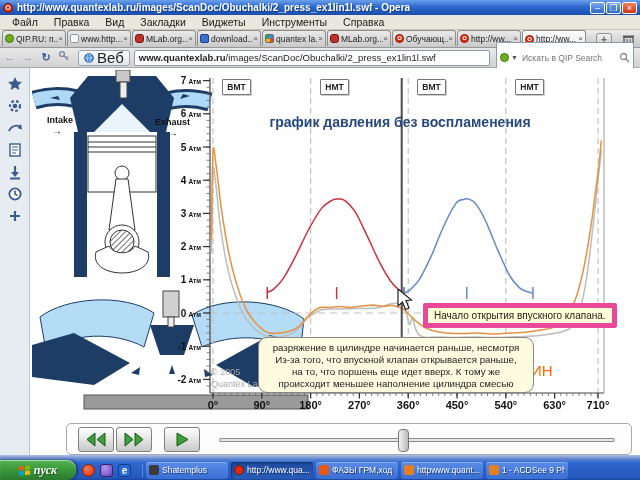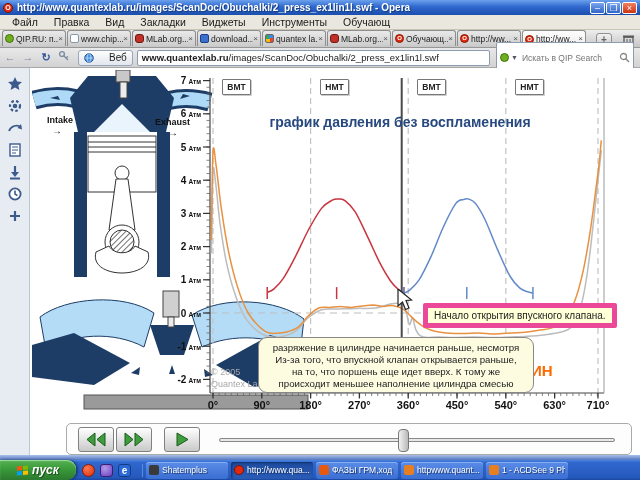--- a/index.html
+++ b/index.html
@@ -49,21 +49,21 @@
 
   
   #addressbar{position:absolute;left:0;top:48px;width:640px;height:20px;
     background:linear-gradient(180deg,#e9e9e9,#d2d2d2);border-bottom:1px solid #a8a8a8;
     display:flex;align-items:center;}
   .navbtn{width:16px;height:16px;margin-left:2px;text-align:center;font-size:11px;line-height:15px;
     color:#7d8ba2;font-weight:bold;flex:0 0 auto;}
   .navbtn.enabled{color:#35599c;}
   #web-btn{height:16px;margin-left:6px;padding:0 5px;border:1px solid #9aa6b8;border-radius:3px;
     background:linear-gradient(180deg,#fdfdfd,#e2e6ee);display:flex;align-items:center;flex:0 0 auto;}
-  #web-btn span{font-size:10px;color:#222;margin-left:15px;}
+  #web-btn span{font-size:15px;color:#222;margin-left:3px;}
   #url-field{height:16px;margin-left:4px;flex:1;background:#fff;border:1px solid #8d9bb0;border-radius:2px;
     font-size:9.5px;color:#222;padding:0 4px;display:flex;align-items:center;white-space:nowrap;overflow:hidden;}
   #url-domain{font-weight:bold;}
   #search-box{width:138px;height:32px;margin:0 6px 0 6px;background:#fff;border:1px solid #8d9bb0;border-radius:2px;
     display:flex;align-items:center;padding:0 3px;flex:0 0 auto;}
   #search-box input{flex:1;border:none;outline:none;font-size:8.5px;color:#999;width:80px;
     font-family:"Liberation Sans",sans-serif;background:transparent;}
   .qip-dot{width:9px;height:9px;border-radius:50%;background:#6fae1f;border:1px solid #41700a;flex:0 0 auto;}
   .dd-arrow{font-size:7px;color:#556;margin:0 2px;flex:0 0 auto;}
 
@@ -78,21 +78,21 @@
   .overlay{position:absolute;}
   .marker-box{position:absolute;top:79px;width:29px;height:16px;background:#fff;border:1px solid #777;
     box-shadow:1px 1px 0 #ccc;font-size:8.5px;font-weight:bold;color:#222;text-align:center;line-height:14px;border-radius:1px;}
   #chart-title1{top:114px;left:400px;transform:translateX(-50%);font-size:14px;font-weight:bold;white-space:nowrap;}
   #chart-title2{top:130px;left:401px;transform:translateX(-50%);font-size:15.5px;font-weight:bold;white-space:nowrap;letter-spacing:.2px;}
   #tooltip-small{top:303px;left:423px;background:#ffffd8;border:5px solid #ec4899;border-radius:2px;
     font-size:10px;color:#222;padding:2px 6px;white-space:nowrap;}
   #tooltip-large{top:337px;left:258px;width:276px;height:56px;background:#fdfbe0;border:1.5px solid #888;
     border-radius:9px;font-size:9.7px;color:#222;text-align:center;padding-top:4px;line-height:12px;}
   #copyright{top:366px;left:211px;font-size:9px;color:#a9a9a9;line-height:12px;}
-  #partial-orange{top:362px;left:531px;font-size:15px;font-weight:bold;color:#ff6a00;}
+  #partial-orange{top:362px;left:531px;font-size:15px;font-weight:normal;color:#ff6a00;}
   #intake-label{top:115px;left:47px;font-size:9px;font-weight:bold;color:#111;}
   #exhaust-label{top:117px;left:155px;font-size:9px;font-weight:bold;color:#111;}
   .dir-arrow{font-size:10px;font-weight:bold;color:#111;}
   #intake-arrow{top:125px;left:52px;}
   #exhaust-arrow{top:127px;left:168px;}
 
   
   #player{position:absolute;left:66px;top:423px;width:566px;height:32px;background:#fdfdfd;
     border:1px solid #aaa;border-radius:5px;}
   .pbtn{position:absolute;top:3px;width:36px;height:25px;border:1px solid #808080;border-radius:3px;
@@ -107,21 +107,21 @@
   #winbottom{position:absolute;left:0;top:455px;width:640px;height:5px;
     background:linear-gradient(180deg,#a9c0e8,#5577c0);}
   #taskbar{position:absolute;left:0;top:460px;width:640px;height:20px;
     background:linear-gradient(180deg,#4a86e0 0%,#3068ce 12%,#2558bb 88%,#1a47a0 100%);display:flex;align-items:center;}
   #start-btn{width:76px;height:20px;border-radius:0 9px 9px 0;
     background:linear-gradient(180deg,#57b154 0%,#3a9a3a 45%,#2c7a2e 100%);
     box-shadow:inset 0 1px 1px #9de09a, 2px 0 3px rgba(0,0,0,.4);
     display:flex;align-items:center;justify-content:center;flex:0 0 auto;}
   #start-btn .flag{display:grid;grid-template-columns:5px 5px;grid-gap:1px;margin-right:4px;transform:skewY(-6deg);}
   #start-btn .flag i{width:5px;height:4px;display:block;}
-  #start-label{color:#fff;font-size:12px;font-weight:bold;font-style:italic;text-shadow:1px 1px 1px #1a4a1a;}
+  #start-label{color:#fff;font-size:12px;font-weight:bold;font-style:italic;text-shadow:1px 1px 1px #1a4a1a;font-family:Liberation Serif, serif;}
   #quicklaunch{display:flex;align-items:center;padding:0 6px;border-right:1px solid #5a8ae0;flex:0 0 auto;}
   .ql-icon{width:13px;height:13px;margin-right:5px;border-radius:3px;}
   #tasks{display:flex;align-items:center;flex:1;padding-left:3px;overflow:hidden;}
   .task{width:82px;height:17px;margin-right:3px;border-radius:3px;flex:0 0 auto;
     background:linear-gradient(180deg,#5b8ce8,#3a6ed2);box-shadow:inset 0 1px 0 #85aef0;
     display:flex;align-items:center;padding:0 3px;justify-content:space-between;}
   .task.active{background:linear-gradient(180deg,#1e4a9e,#2a5cb8);box-shadow:inset 1px 1px 2px #123068;}
   .task-label{flex:1;font-size:8.5px;color:#fff;white-space:nowrap;overflow:hidden;margin-left:3px;
     text-shadow:1px 1px 1px #123068;}
   .task-ico{width:10px;height:10px;border-radius:2px;flex:0 0 auto;}
@@ -143,33 +143,33 @@
     <div class="winbtn close">×</div>
   </div>
 
   <div id="menubar">
       <div class="menu-item">Файл</div>
       <div class="menu-item">Правка</div>
       <div class="menu-item">Вид</div>
       <div class="menu-item">Закладки</div>
       <div class="menu-item">Виджеты</div>
       <div class="menu-item">Инструменты</div>
-      <div class="menu-item">Обучающ</div>
+      <div class="menu-item">Справка</div>
     </div>
 
   <div id="tabbar">
     <div id="tabs">
         <div class="tab">
           <span class="tico qip"></span>
           <span class="tab-label">QIP.RU: п...</span>
           <span class="tab-close">×</span>
         </div>
         <div class="tab">
           <span class="tico page"></span>
-          <span class="tab-label">www.chip...</span>
+          <span class="tab-label">www.http...</span>
           <span class="tab-close">×</span>
         </div>
         <div class="tab">
           <span class="tico mlab"></span>
           <span class="tab-label">MLab.org....</span>
           <span class="tab-close">×</span>
         </div>
         <div class="tab">
           <span class="tico download"></span>
           <span class="tab-label">download....</span>

